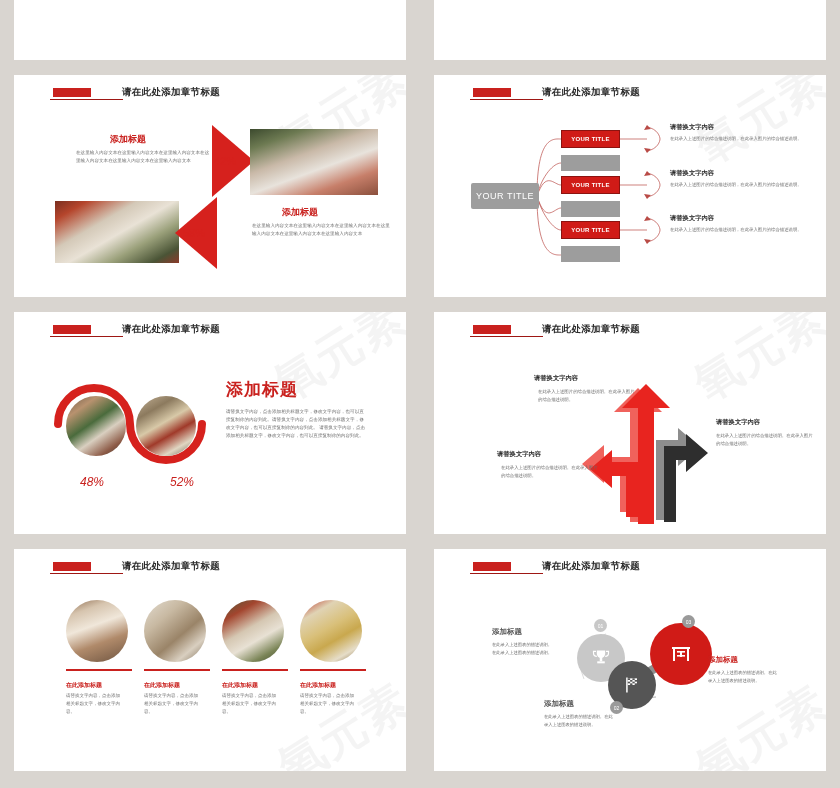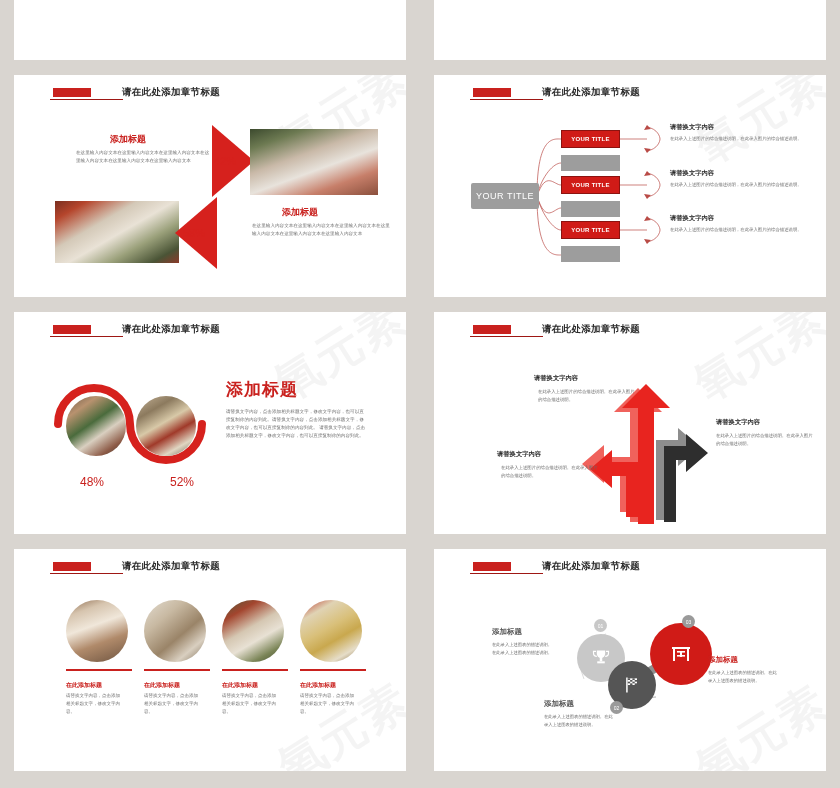--- a/index.html
+++ b/index.html
@@ -88,21 +88,21 @@
     color:#fff; display:flex; align-items:center; justify-content:center;
     font-size:6px; font-weight:bold; letter-spacing:.3px;
   }
   .mm-gray { position:absolute; background:#9d9d9d; }
   .mm-hd { position:absolute; font-size:6.3px; }
   .mm-bd { position:absolute; width:140px; font-size:4.4px; }
   .mm-svg { position:absolute; left:0; top:0; }
 
   
   .sc-circ { position:absolute; border-radius:50%; overflow:hidden; }
-  .sc-pct { position:absolute; color:#c9211e; font-size:12px; }
+  .sc-pct { position:absolute; color:#c9211e; font-size:12px;font-style:italic; }
   .sc-title { position:absolute; color:#c9211e; font-size:17px; font-weight:bold; letter-spacing:1px; }
   .sc-body { position:absolute; width:140px; font-size:4.6px; }
 
   
   .d-hd { position:absolute; font-size:6.3px; }
   .d-bd { position:absolute; font-size:4.4px; }
 
   
   .e-circ { position:absolute; border-radius:50%; width:62px; height:62px; }
   .e-rule { position:absolute; height:2px; background:#c9211e; width:66px; }

